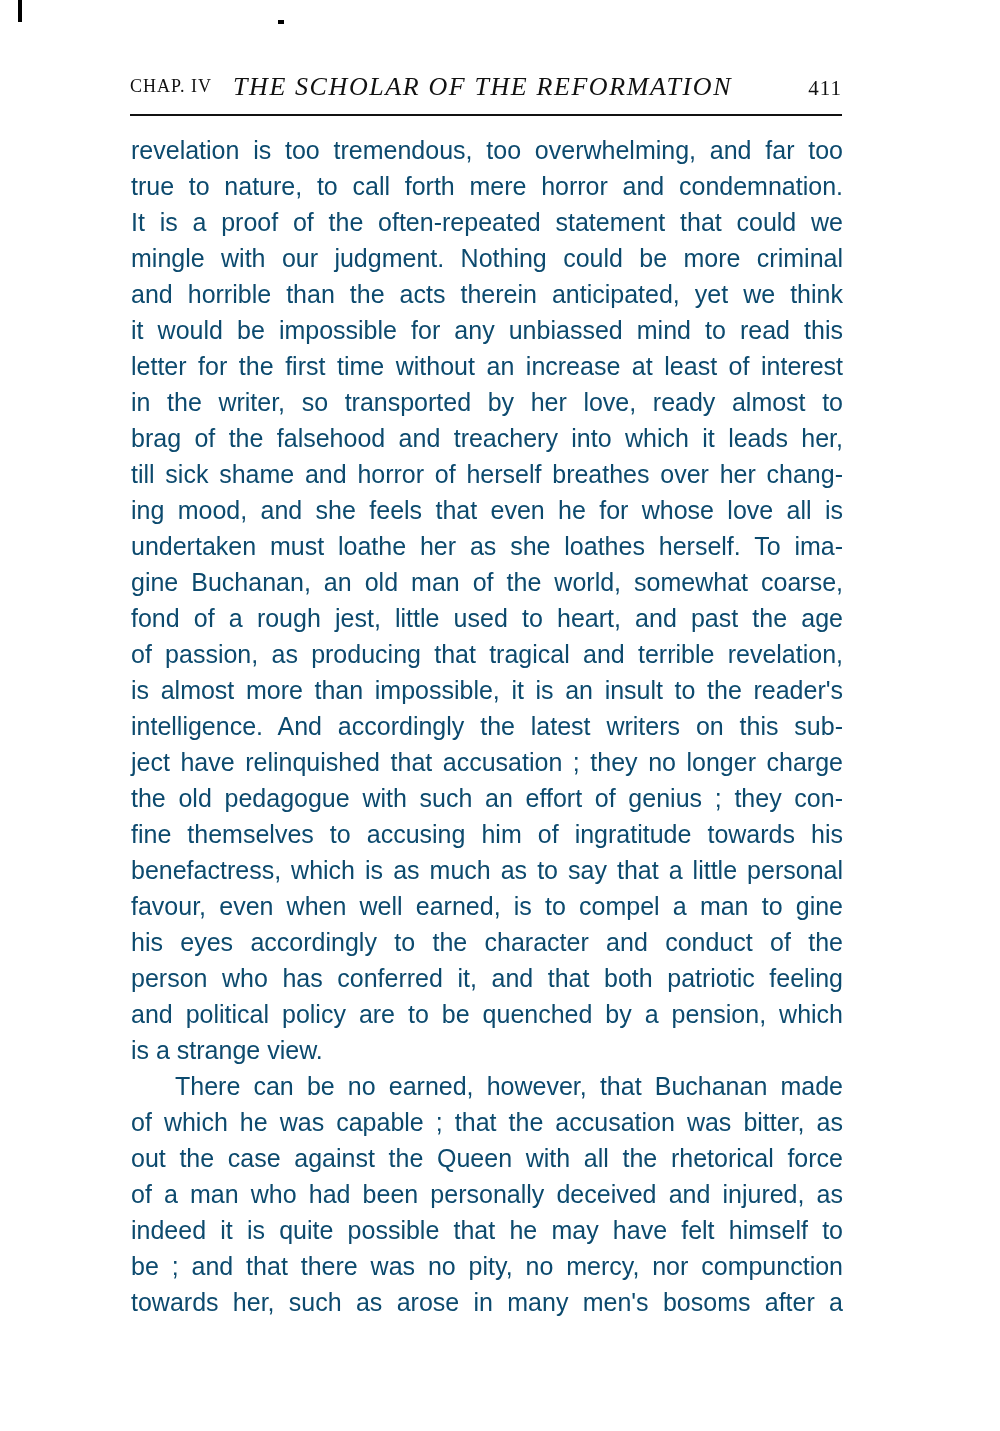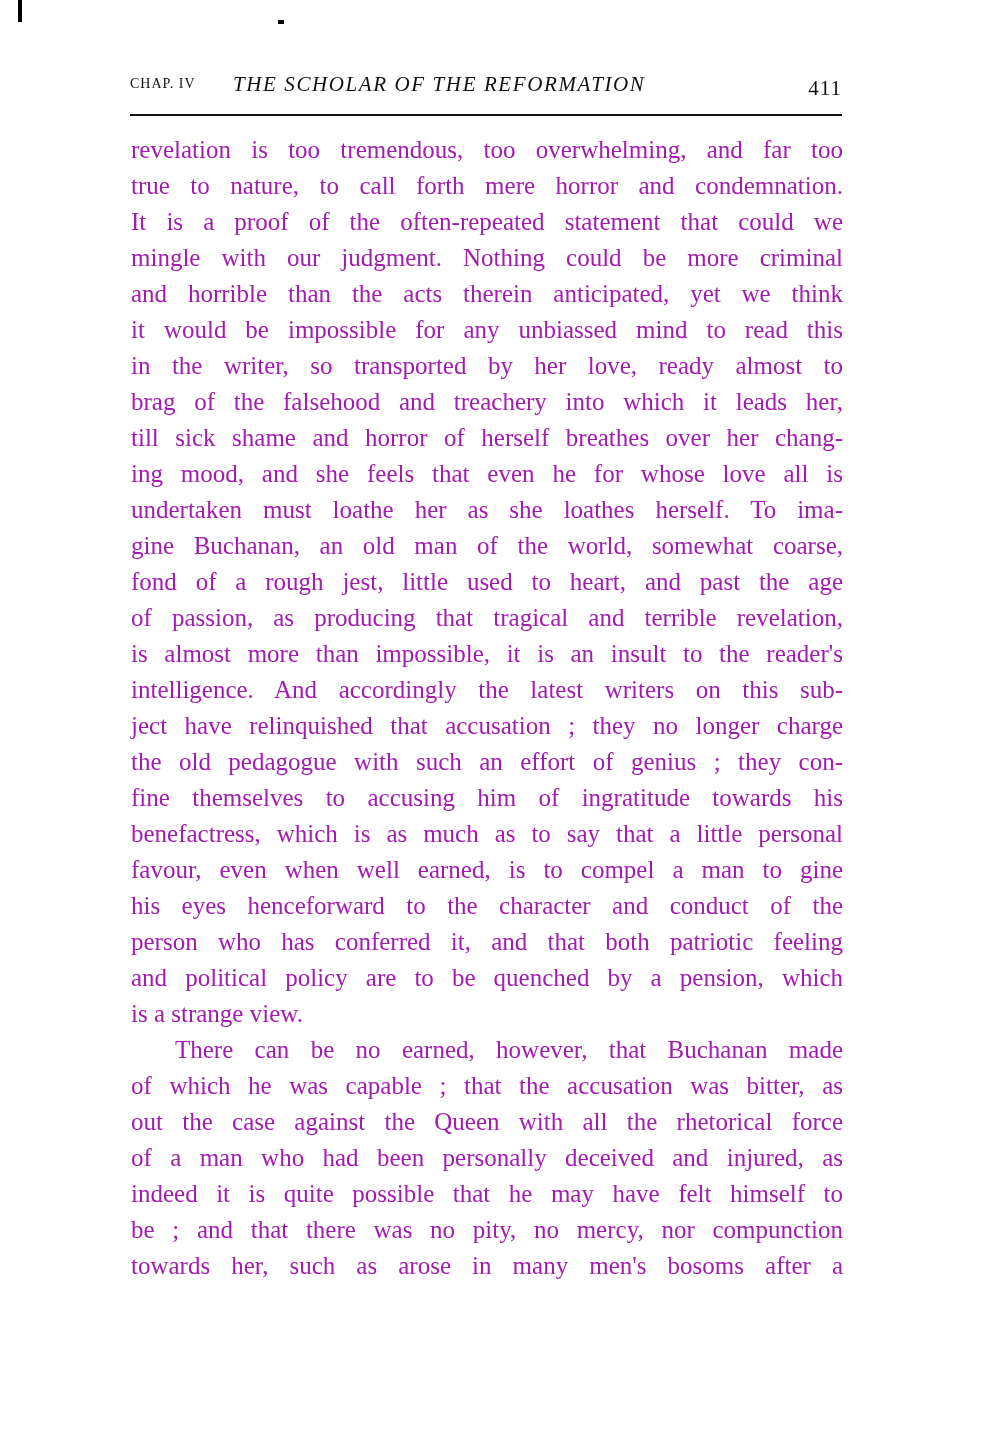--- a/index.html
+++ b/index.html
@@ -3,27 +3,27 @@
 <meta charset="utf-8">
 <style>
   html, body { margin: 0; padding: 0; background: #ffffff; }
   body { width: 1000px; height: 1431px; position: relative; overflow: hidden; }
   .page { position: absolute; left: 0; top: 0; width: 1000px; height: 1431px; background: #ffffff; }
   .speck { position: absolute; background: #000; }
   .header {
     position: absolute; left: 130px; top: 72px; width: 712px; height: 30px;
     font-family: "Liberation Serif", "DejaVu Serif", serif; color: #111;
   }
-  .header .chap { position: absolute; left: 0; top: 4px; font-size: 14px; letter-spacing: 1px; font-variant: small-caps; }
-  .header .title { position: absolute; left: 103px; top: 0; font-size: 21px; font-style: italic; letter-spacing: 1.6px; }
+  .header .chap { position: absolute; left: 0; top: 4px; font-size: 18px; letter-spacing: 1px; font-variant: small-caps; }
+  .header .title { position: absolute; left: 103px; top: 0; font-size: 26px; font-style: italic; letter-spacing: 1.6px; }
   .header .folio { position: absolute; right: 0; top: 4px; font-size: 21px; letter-spacing: 1px; }
   .rule { position: absolute; left: 130px; top: 114px; width: 712px; height: 2px; background: #111; }
   .body-text {
     position: absolute; left: 131px; top: 132px; width: 712px;
-    font-family: Liberation Serif, serif; font-size: 25px; color: #a21caf;
+    font-family: Liberation Sans, sans-serif; font-size: 25px; color: #0c4a6e;
   }
   .line { height: 36px; line-height: 36px; white-space: nowrap; text-align: justify; text-align-last: justify; }
   .line.last { text-align-last: left; }
   .line.indent { padding-left: 44px; }
 </style>
 </head>
 <body>
 
 <div class="page">
   <div class="speck" style="left:18px;top:0;width:4px;height:22px;"></div>
@@ -37,36 +37,37 @@
   <div class="rule"></div>
 
   <div class="body-text">
     <div class="para">
       <div class="line">revelation is too tremendous, too overwhelming, and far too</div>
       <div class="line">true to nature, to call forth mere horror and condemnation.</div>
       <div class="line">It is a proof of the often-repeated statement that could we</div>
       <div class="line">mingle with our judgment.   Nothing could be more criminal</div>
       <div class="line">and horrible than the acts therein anticipated, yet we think</div>
       <div class="line">it would be impossible for any unbiassed mind to read this</div>
+      <div class="line">letter for the first time without an increase at least of interest</div>
       <div class="line">in the writer, so transported by her love, ready almost to</div>
       <div class="line">brag of the falsehood and treachery into which it leads her,</div>
       <div class="line">till sick shame and horror of herself breathes over her chang-</div>
       <div class="line">ing mood, and she feels that even he for whose love all is</div>
       <div class="line">undertaken must loathe her as she loathes herself.  To ima-</div>
       <div class="line">gine Buchanan, an old man of the world, somewhat coarse,</div>
       <div class="line">fond of a rough jest, little used to heart, and past the age</div>
       <div class="line">of passion, as producing that tragical and terrible revelation,</div>
       <div class="line">is almost more than impossible, it is an insult to the reader's</div>
       <div class="line">intelligence.  And accordingly the latest writers on this sub-</div>
       <div class="line">ject have relinquished that accusation ; they no longer charge</div>
       <div class="line">the old pedagogue with such an effort of genius ; they con-</div>
       <div class="line">fine themselves to accusing him of ingratitude towards his</div>
       <div class="line">benefactress, which is as much as to say that a little personal</div>
       <div class="line">favour, even when well earned, is to compel a man to gine</div>
-      <div class="line">his eyes henceforward to the character and conduct of the</div>
+      <div class="line">his eyes accordingly to the character and conduct of the</div>
       <div class="line">person who has conferred it, and that both patriotic feeling</div>
       <div class="line">and political policy are to be quenched by a pension, which</div>
       <div class="line last">is a strange view.</div>
     </div>
     <div class="para">
       <div class="line indent">There can be no earned, however, that Buchanan made</div>
       <div class="line">of which he was capable ; that the accusation was bitter, as</div>
       <div class="line">out the case against the Queen with all the rhetorical force</div>
       <div class="line">of a man who had been personally deceived and injured, as</div>
       <div class="line">indeed it is quite possible that he may have felt himself to</div>

